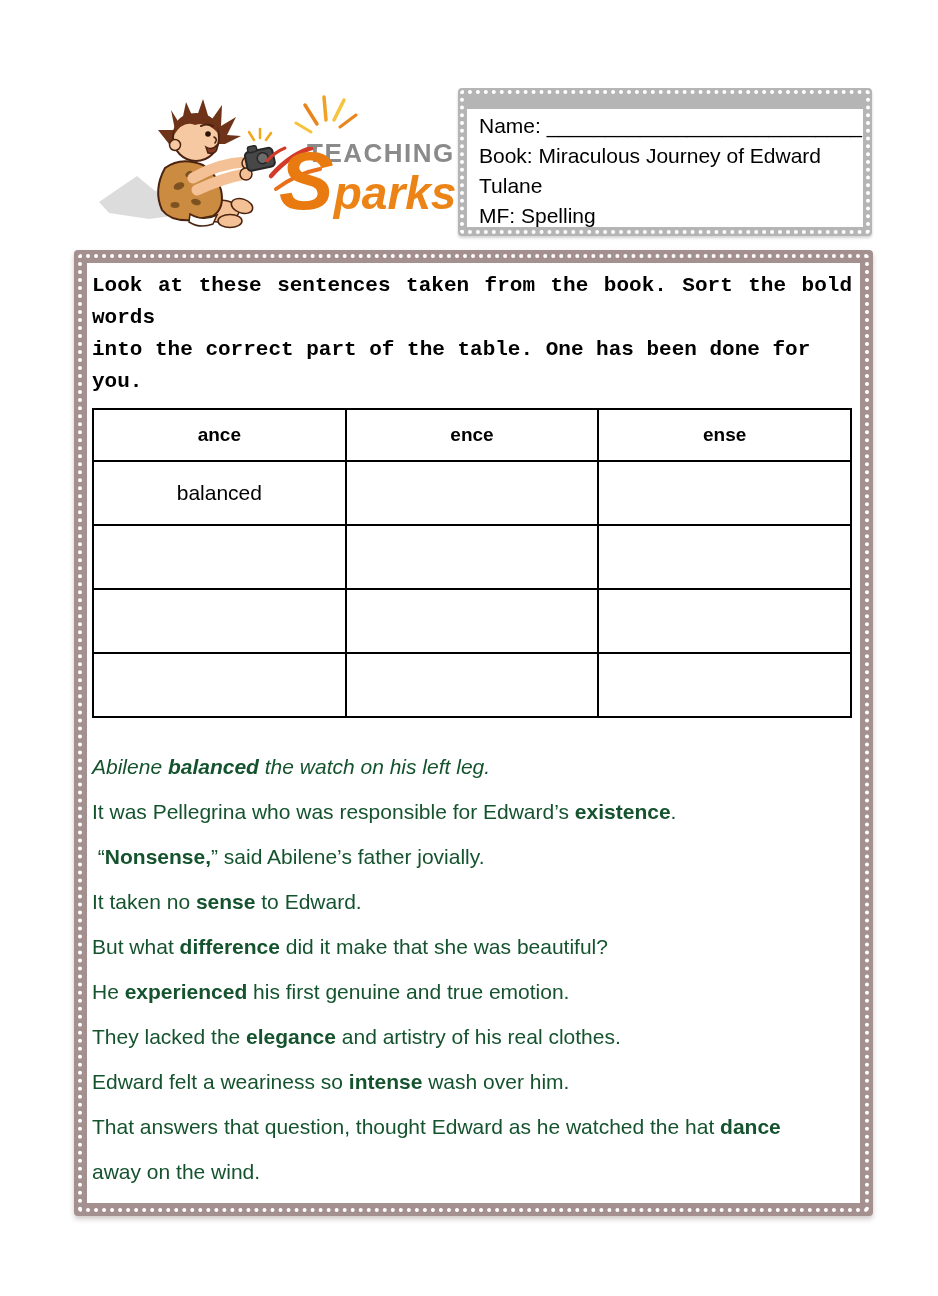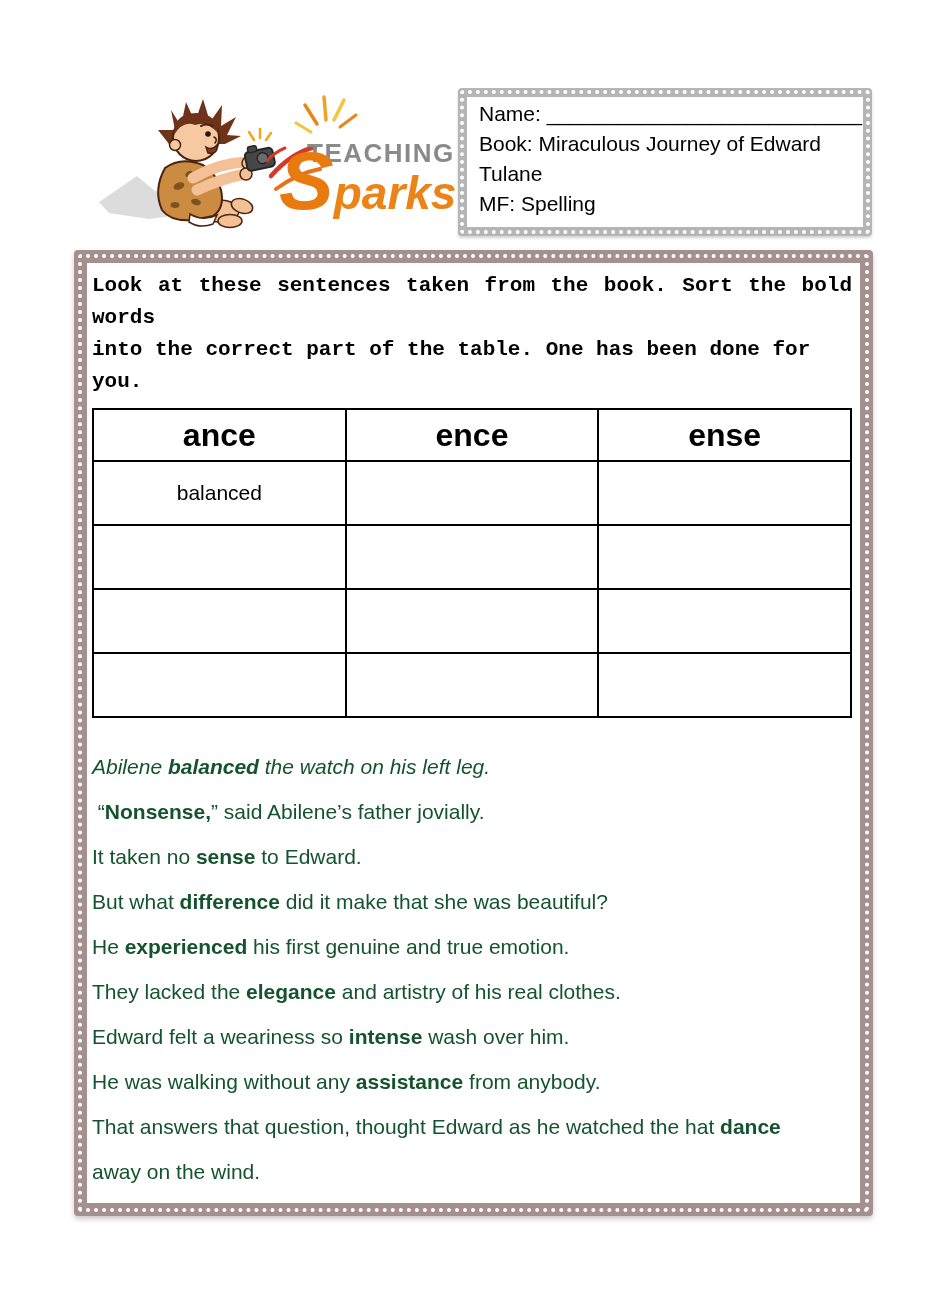--- a/index.html
+++ b/index.html
@@ -28,34 +28,34 @@
   }
   .namebox {
     left:458px; top:88px; width:414px; height:148px;
     background:var(--info-border,#b5b5b5);
     box-shadow:0 2px 3px rgba(0,0,0,.18);
   }
   .namebox::before { inset:2px; }
   .namebox .inner {
     position:absolute; z-index:2; inset:9px; background:#fff;
     box-sizing:border-box; padding:2px 10px 0 12px;
-    font-size:21px; line-height:30px; color:#000;
+    font-size:21px; line-height:30px; color:#000;margin-top:12px;
   }
   .namebox .inner .info-line { white-space:nowrap; }
 
   
   .instruction { font-weight:bold; font-size:21px; line-height:32px; color:#000; margin:2px 0 10px 0;font-family:Liberation Mono, monospace; }
   .instruction .just { text-align:justify; text-align-last:justify; }
 
   
   table.sort { border-collapse:collapse; table-layout:fixed; width:760px; }
   table.sort th, table.sort td {
     border:2px solid #000; text-align:center; vertical-align:middle; padding:0;
   }
-  table.sort th { height:50px; font-size:32px; font-weight:bold; color:#000; }
+  table.sort th { height:50px; font-size:19px; font-weight:bold; color:#000; }
   table.sort td { height:62px; font-size:21px; font-weight:normal; color:#000; }
 
   
   .sentences { margin-top:26px; width:760px; }
   .sentence { margin:0; font-size:21px; line-height:45px; color:#14532d; }
   .sentence .b { font-weight:bold; }
   .sentence.italic { font-style:italic; }
 
   
   .logo { position:absolute; left:95px; top:90px; width:368px; height:145px; }
@@ -181,25 +181,25 @@
           <tr>
             <td></td>
             <td></td>
             <td></td>
           </tr>
         </tbody>
       </table>
 
       <div class="sentences">
           <p class="sentence italic"><span>Abilene </span><span class="b">balanced</span><span> the watch on his left leg.</span></p>
+          <p class="sentence"><span>It was Pellegrina who was responsible for Edward’s </span><span class="b">existence</span><span>.</span></p>
           <p class="sentence"><span>&nbsp;“</span><span class="b">Nonsense,</span><span>” said Abilene’s father jovially.</span></p>
           <p class="sentence"><span>It taken no </span><span class="b">sense</span><span> to Edward.</span></p>
           <p class="sentence"><span>But what </span><span class="b">difference</span><span> did it make that she was beautiful?</span></p>
           <p class="sentence"><span>He </span><span class="b">experienced</span><span> his first genuine and true emotion.</span></p>
           <p class="sentence"><span>They lacked the </span><span class="b">elegance</span><span> and artistry of his real clothes.</span></p>
           <p class="sentence"><span>Edward felt a weariness so </span><span class="b">intense</span><span> wash over him.</span></p>
-          <p class="sentence"><span>He was walking without any </span><span class="b">assistance</span><span> from anybody.</span></p>
           <p class="sentence"><span>That answers that question, thought Edward as he watched the hat </span><span class="b">dance</span><br><span>away on the wind.</span></p>
         </div>
     </div>
   </div>
 
 </div>
 
 </body></html>

